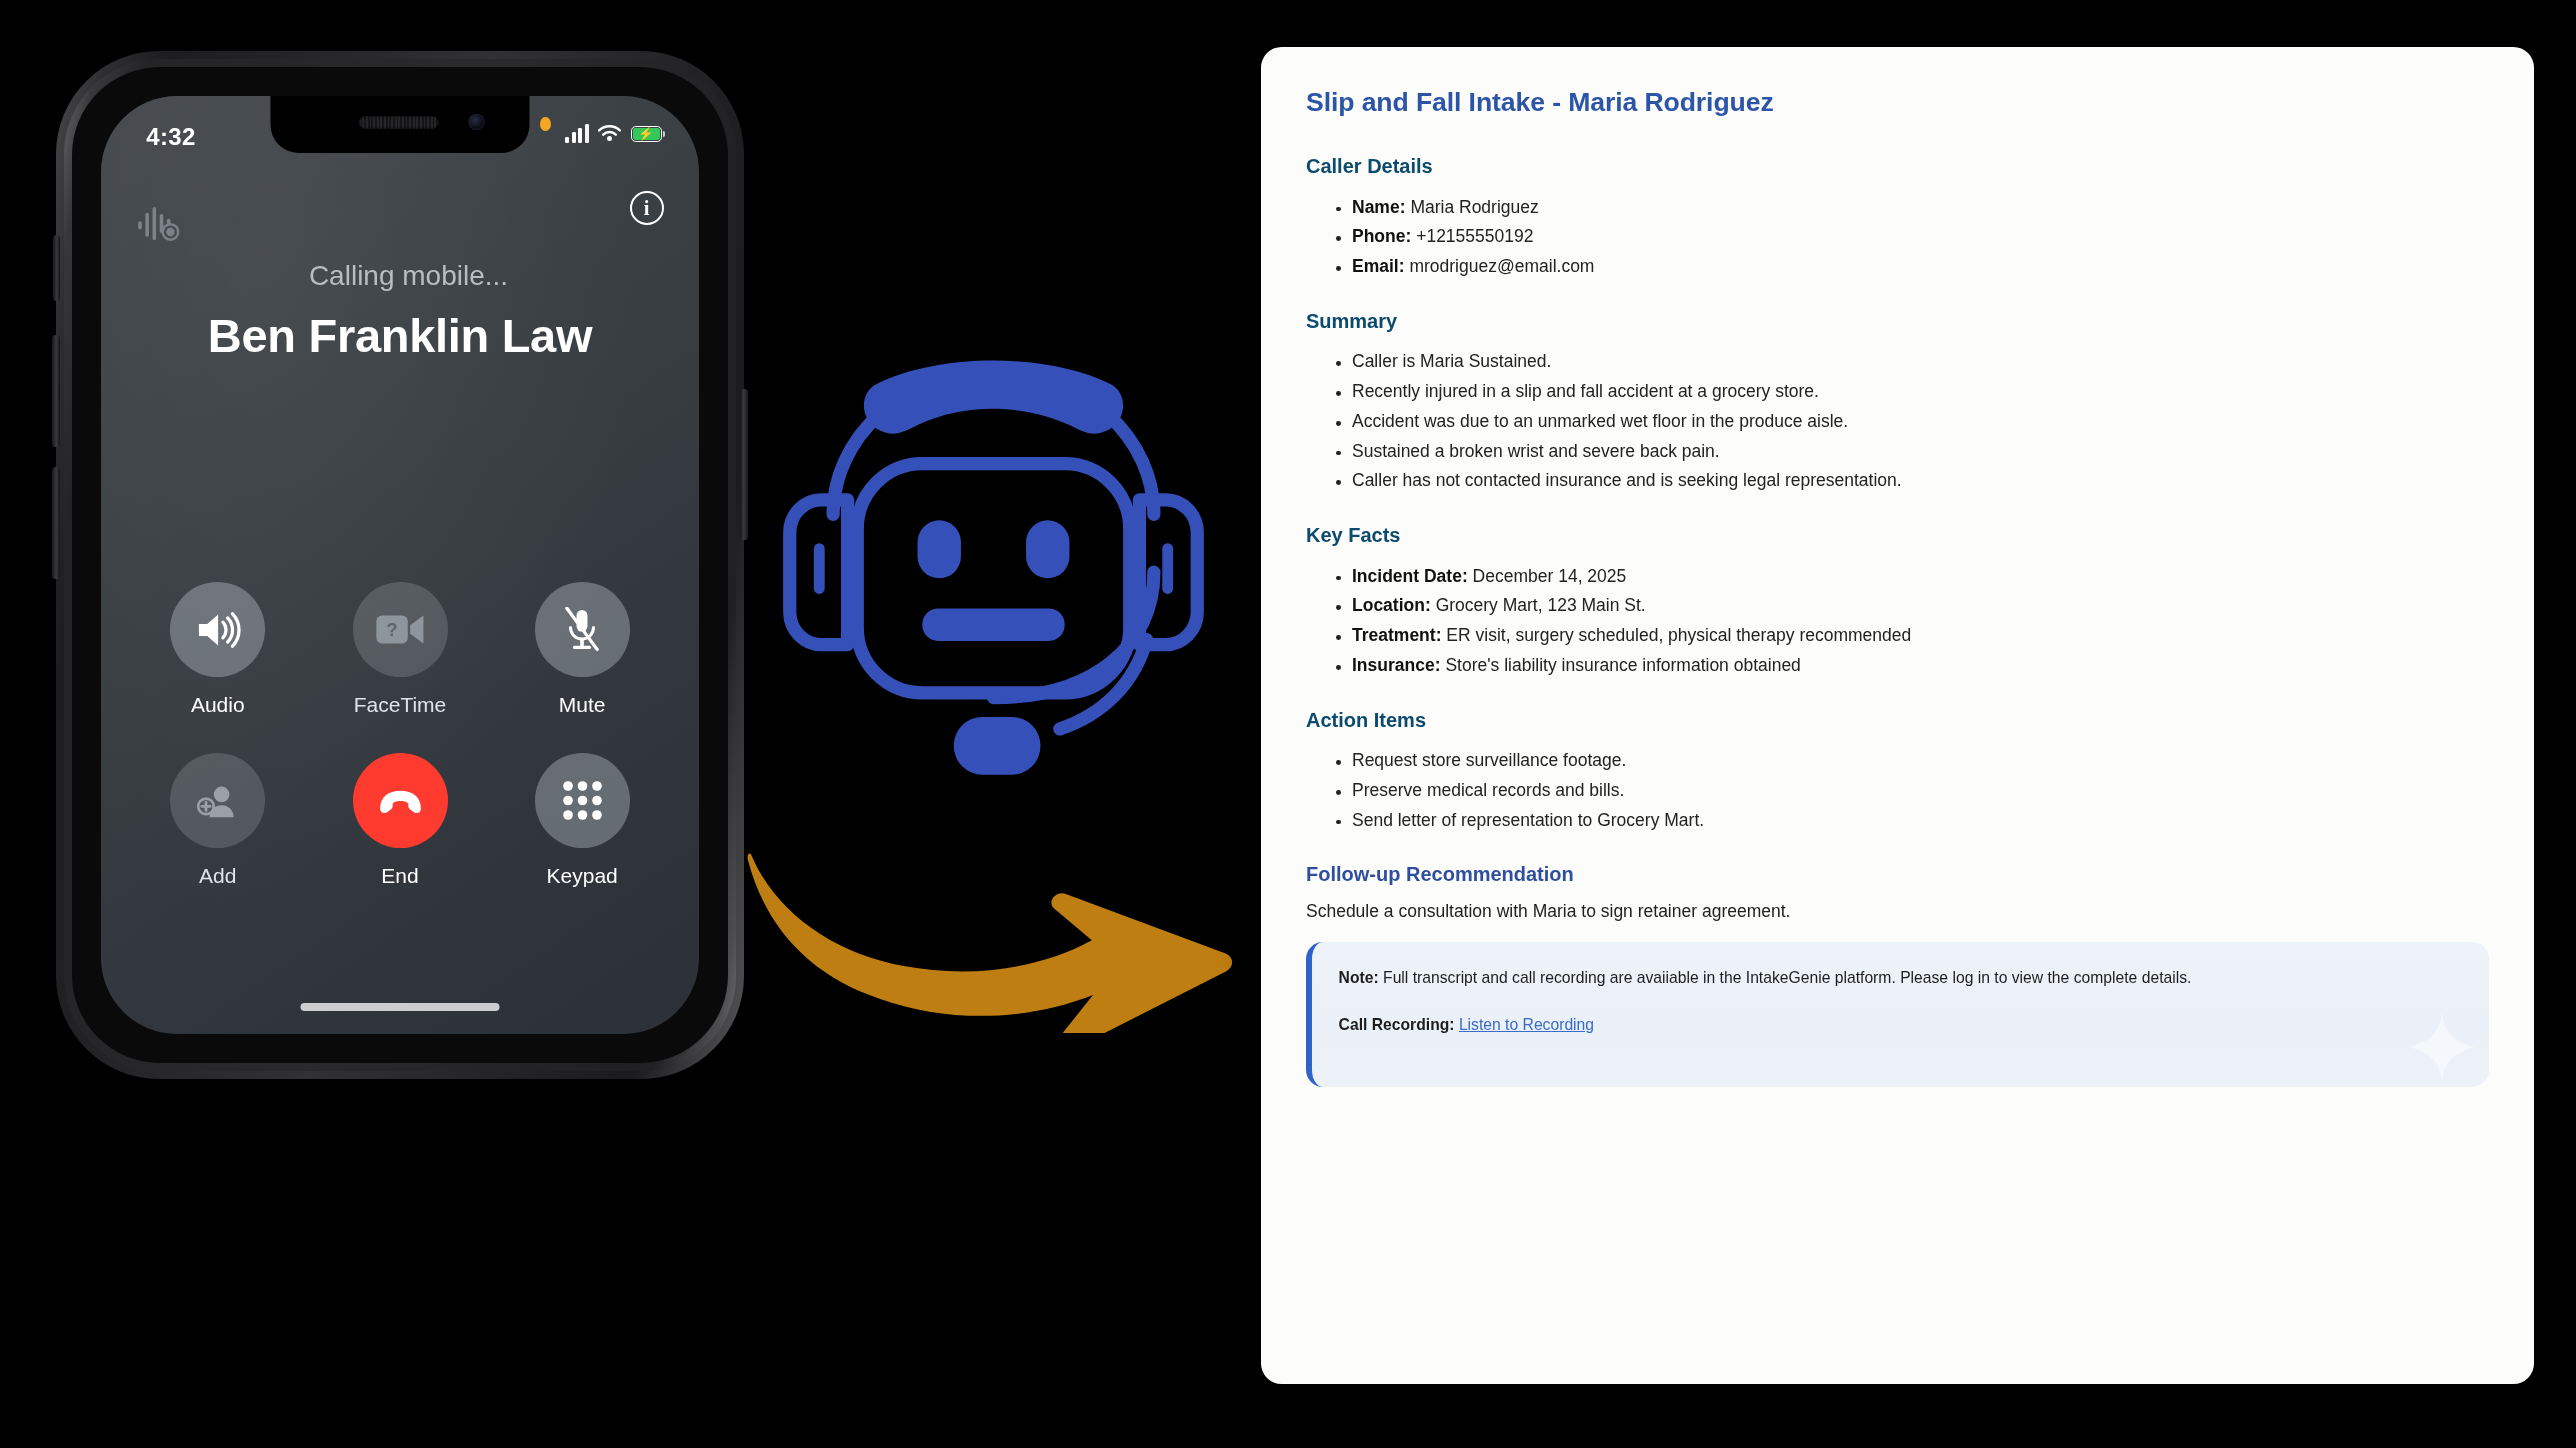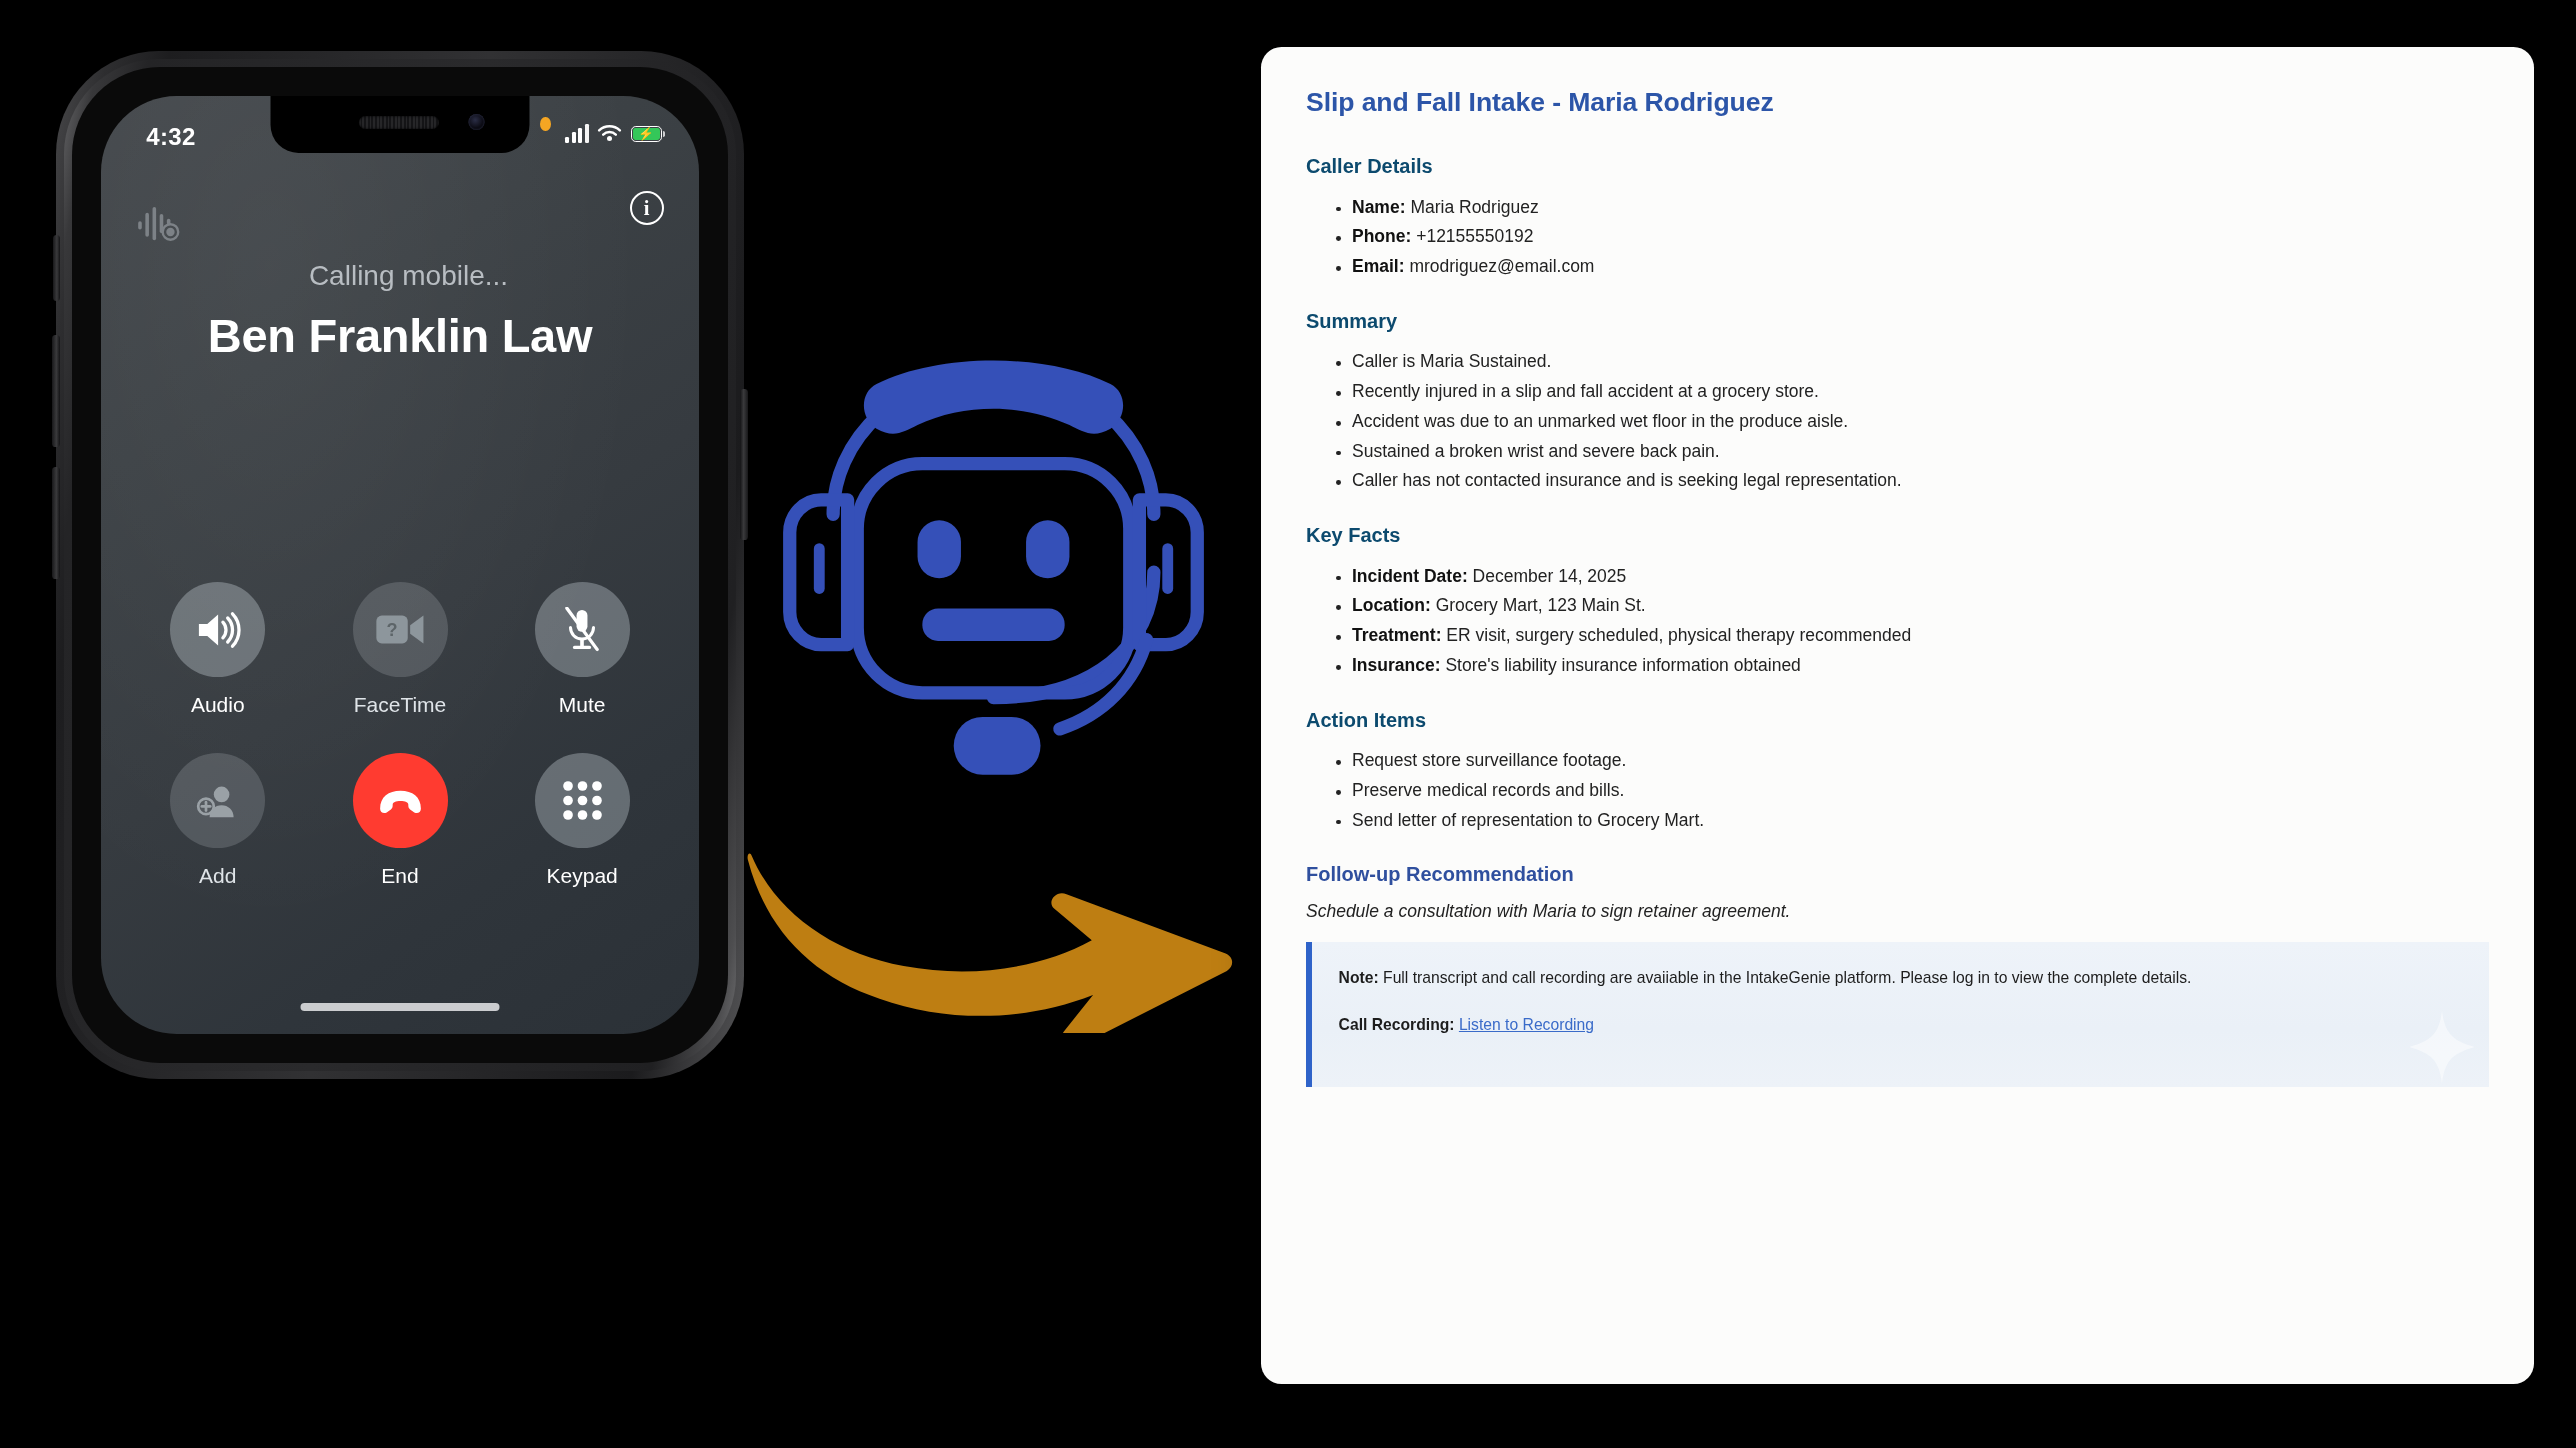--- a/index.html
+++ b/index.html
@@ -252,28 +252,28 @@
     content: "";
     position: absolute;
     left: -15.7px; top: 14px;
     width: 4.8px; height: 4.8px;
     border-radius: 50%;
     background: #222;
   }
   ul.doc-list li b { font-weight: bold; color:#111; }
 
   .para {
-    color:#222; font-size: 17.5px; margin: 0 0 20.5px 0; font-style: italic;
+    color:#222; font-size: 17.5px; margin: 0 0 20.5px 0;
   }
 
   .note-box {
     margin: 11px 0 0 0;
     background: linear-gradient(180deg,#eef3f9 0%,#eaf0f7 60%,#edf2f8 100%);
     border-left: 6px solid #2f63c9;
-    border-radius: 0;
+    border-radius: 17px;
     padding: 24px 26.6px 28px 26.6px;
     position: relative;
     overflow: hidden;
   }
   .note-line {
     color:#1d1d1d; font-size: 15.7px; line-height:1.5; margin:0 0 23px 0;
   }
   .note-line:last-child { margin-bottom: 0; }
   .note-line b { font-weight: bold; }
   .rec-link {

